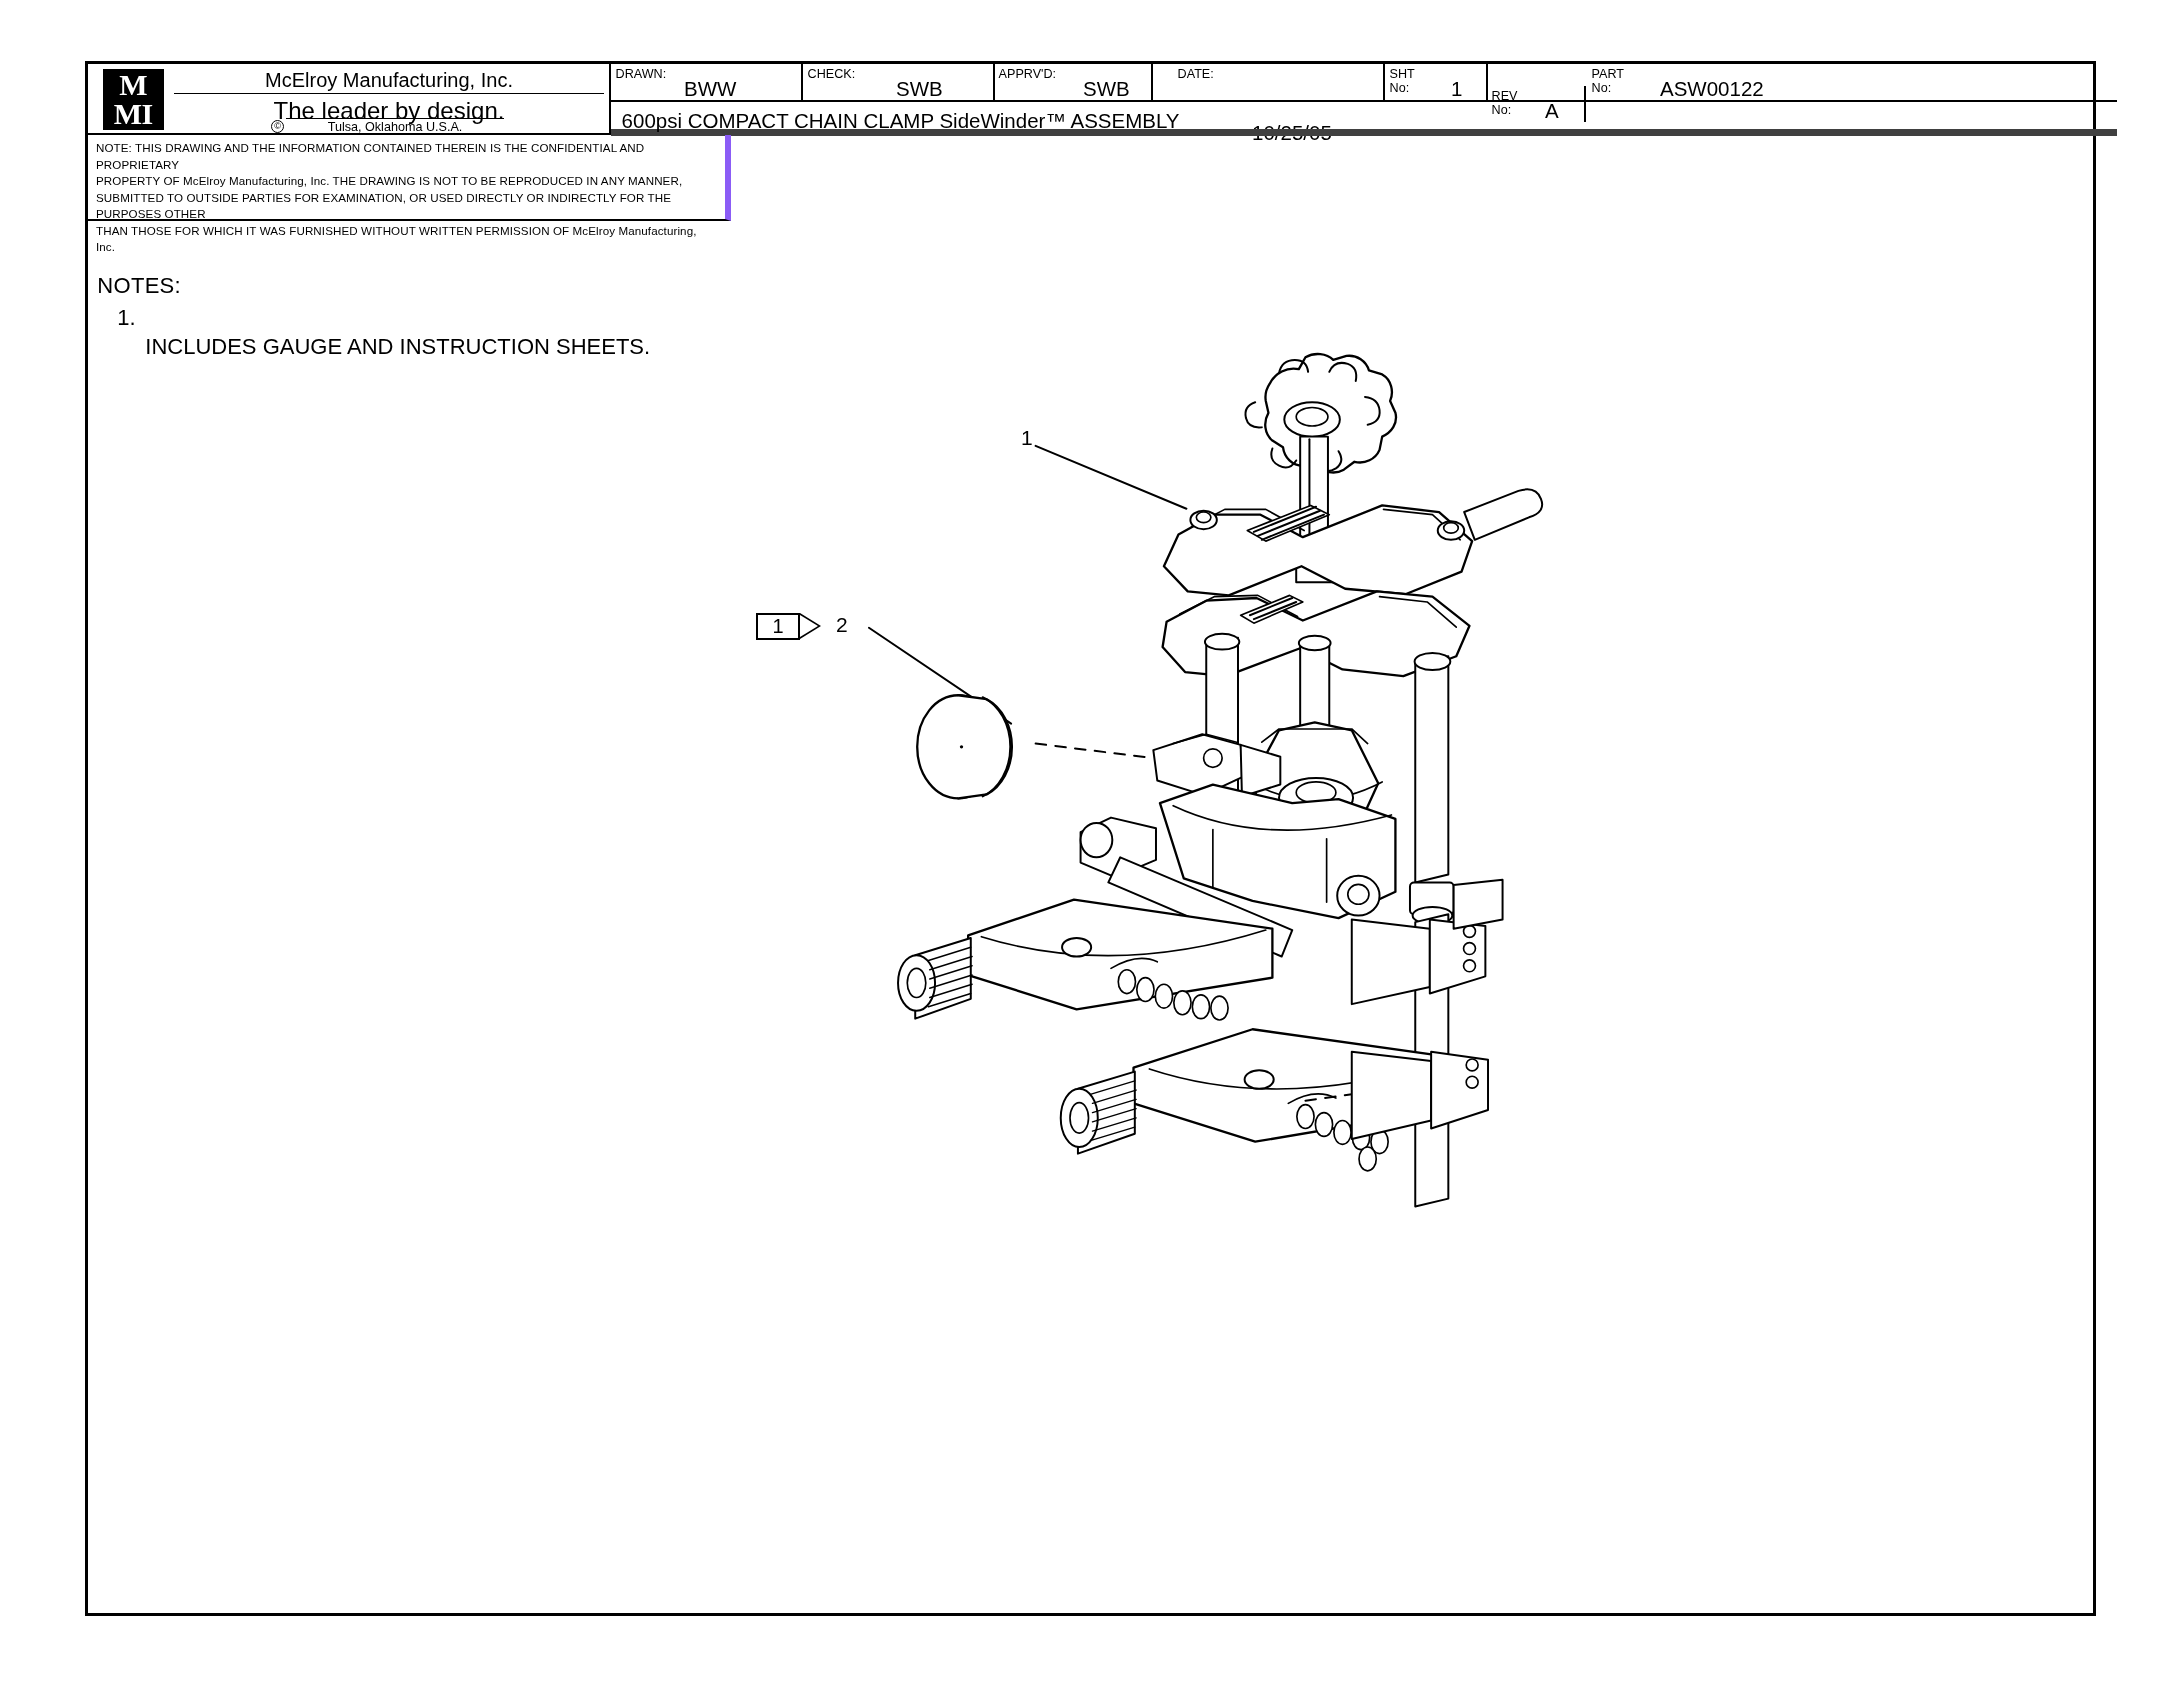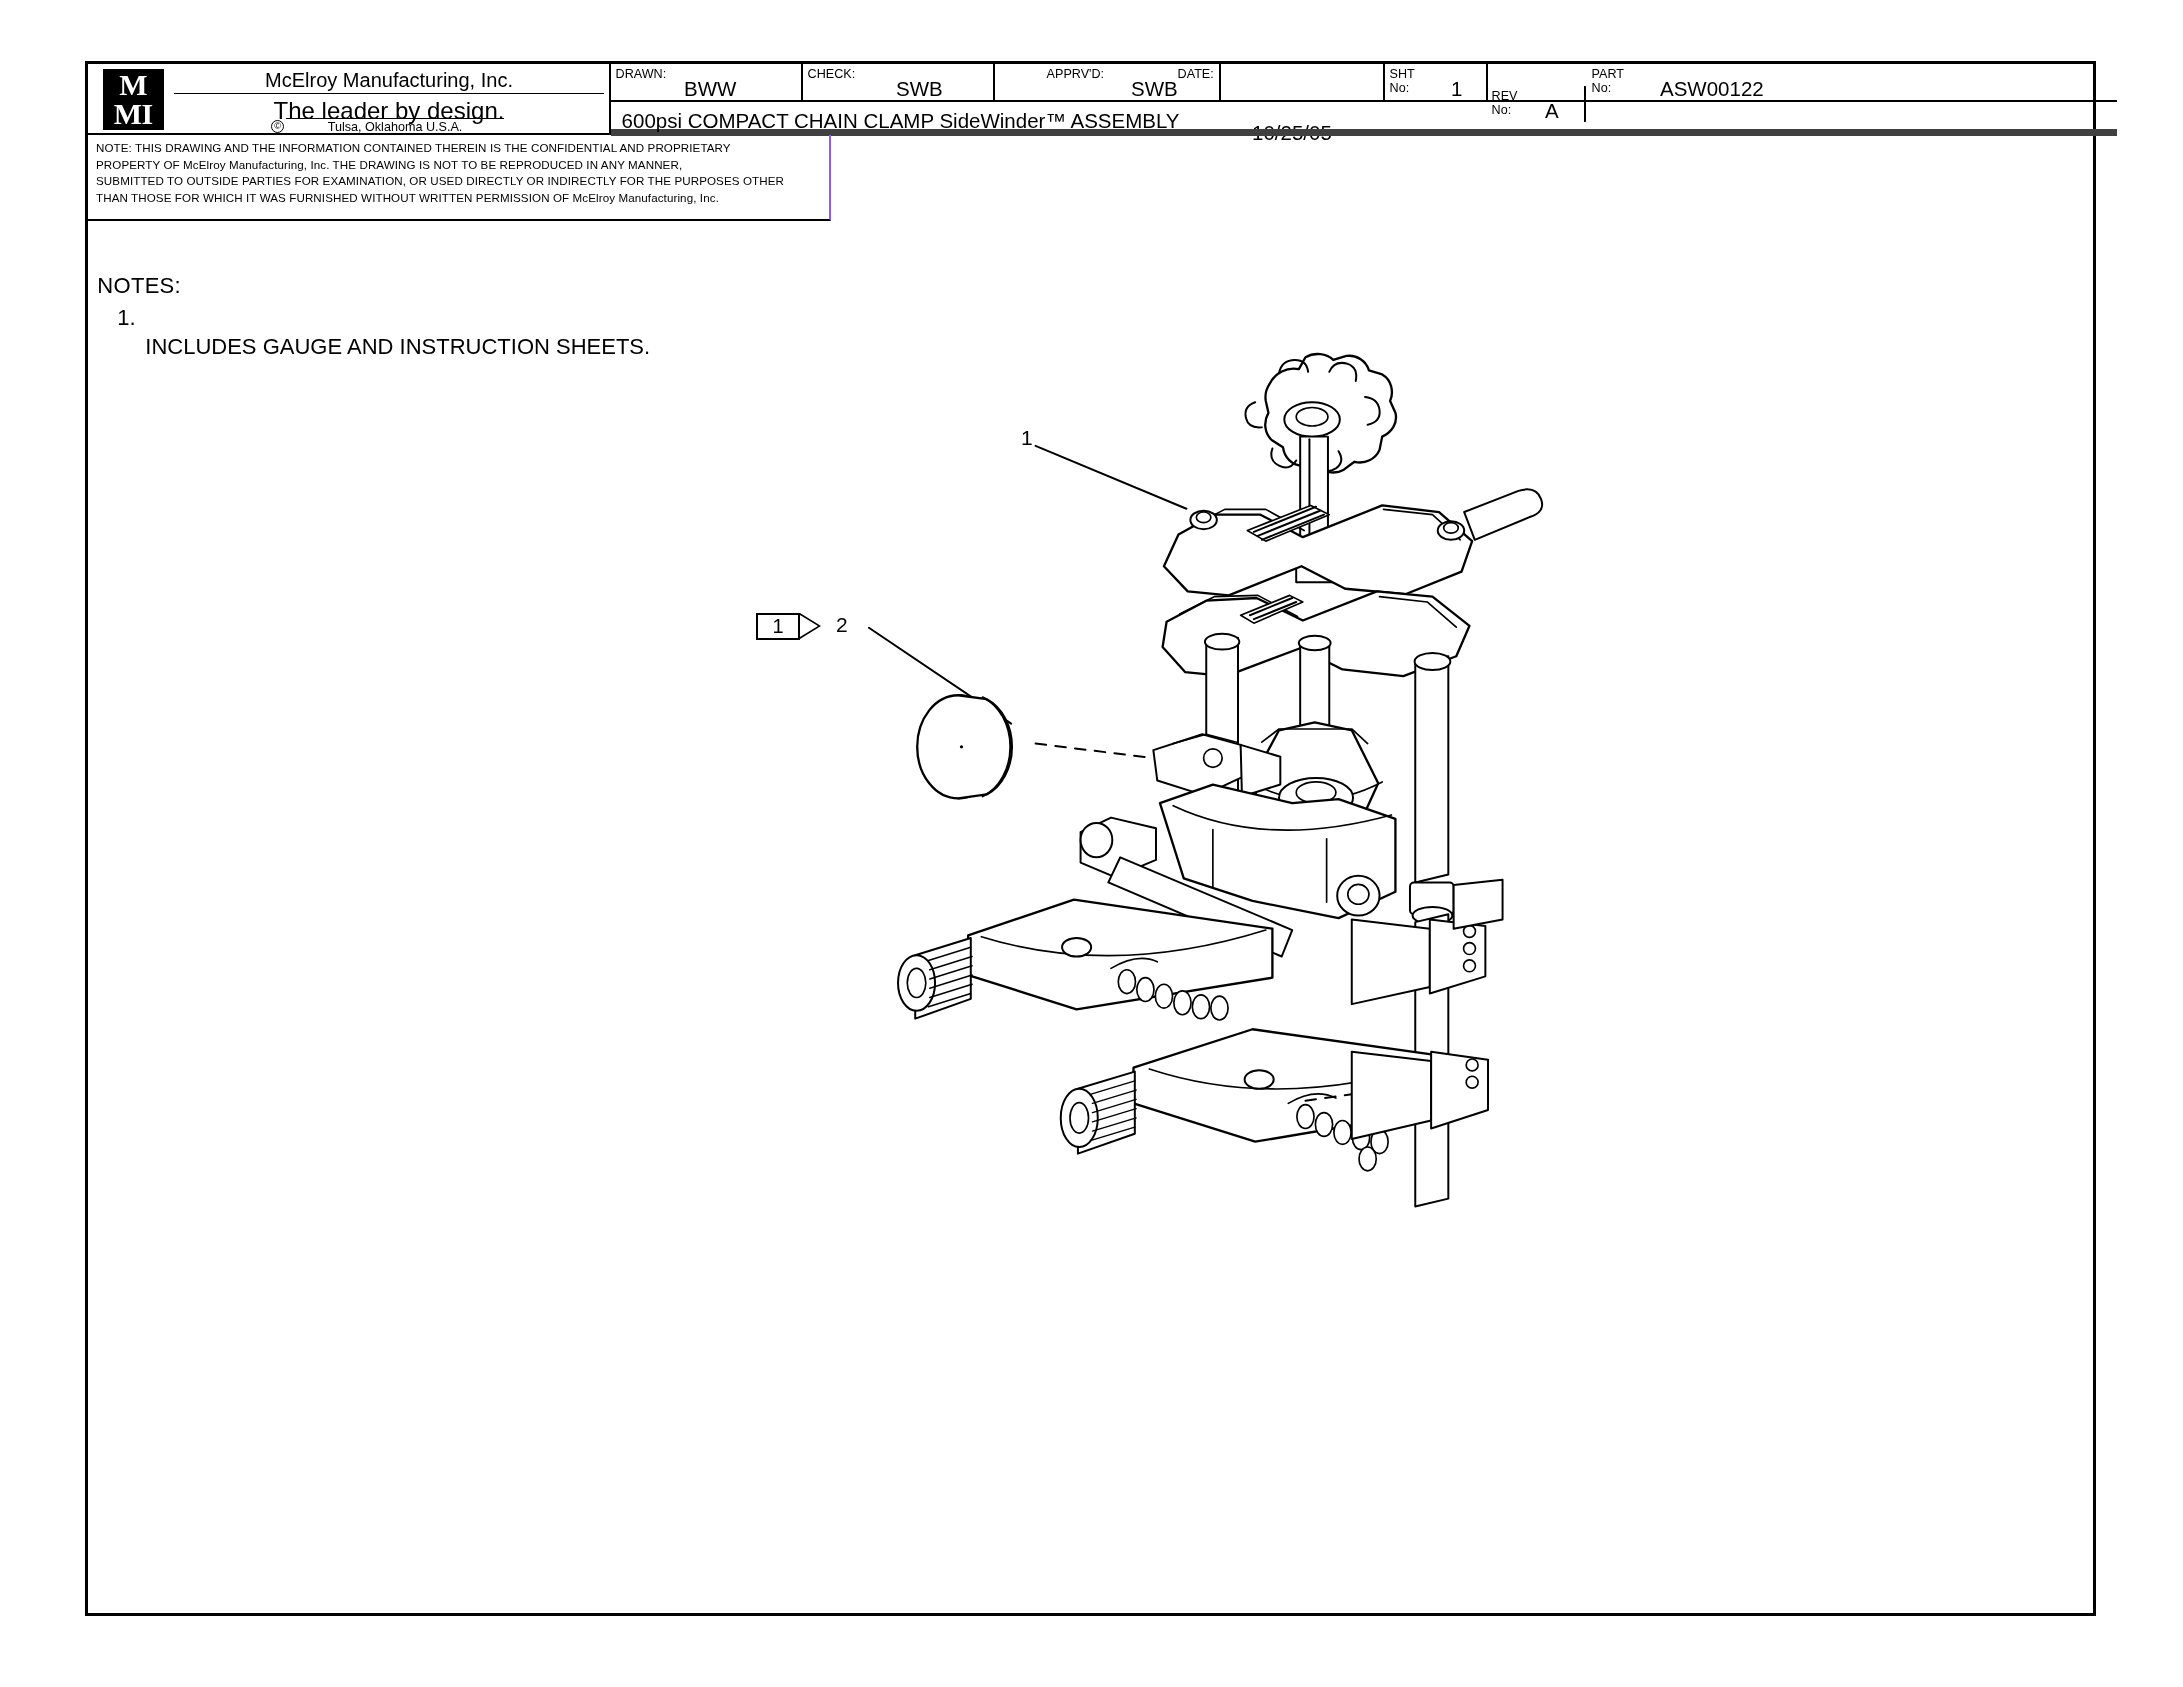--- a/index.html
+++ b/index.html
@@ -132,23 +132,23 @@
     position: absolute;
     top: 13.2px;
     font-size: 20.5px;
     white-space: nowrap;
   }
 
   
   #conf-box {
     position: absolute;
     left: 0; top: 71px;
-    width: 743px; height: 86px;
-    box-sizing: border-box;
-    border-right: 2px solid #8b5cf6;
+    width: 643px; height: 86px;
+    box-sizing: border-box;
+    border-right: 6px solid #8b5cf6;
     border-bottom: 2px solid #000;
     padding: 5.3px 8px 0 8px;
   }
   #conf-box p {
     margin: 0;
     font-size: 11.6px;
     line-height: 16.5px;
     letter-spacing: 0.1px;
   }
 
@@ -233,21 +233,21 @@
       <div class="ur" style="left:523px; width:192px;">
         <div class="lbl">DRAWN:</div>
         <div class="val" style="left:73px;">BWW</div>
       </div>
 
       <div class="ur" style="left:715px; width:192px;">
         <div class="lbl">CHECK:</div>
         <div class="val" style="left:93px;">SWB</div>
       </div>
 
-      <div class="ur" style="left:906px; width:179px;margin-left:48px;">
+      <div class="ur" style="left:906px; width:159px;">
         <div class="lbl">APPRV'D:</div>
         <div class="val" style="left:89px;">SWB</div>
       </div>
 
       <div class="ur" style="left:1085px; width:212px;">
         <div class="lbl">DATE:</div>
         <div class="val" style="left:79px;margin-top:44px;">10/25/05</div>
       </div>
 
       <div class="ur" style="left:1297px; width:103px;">

